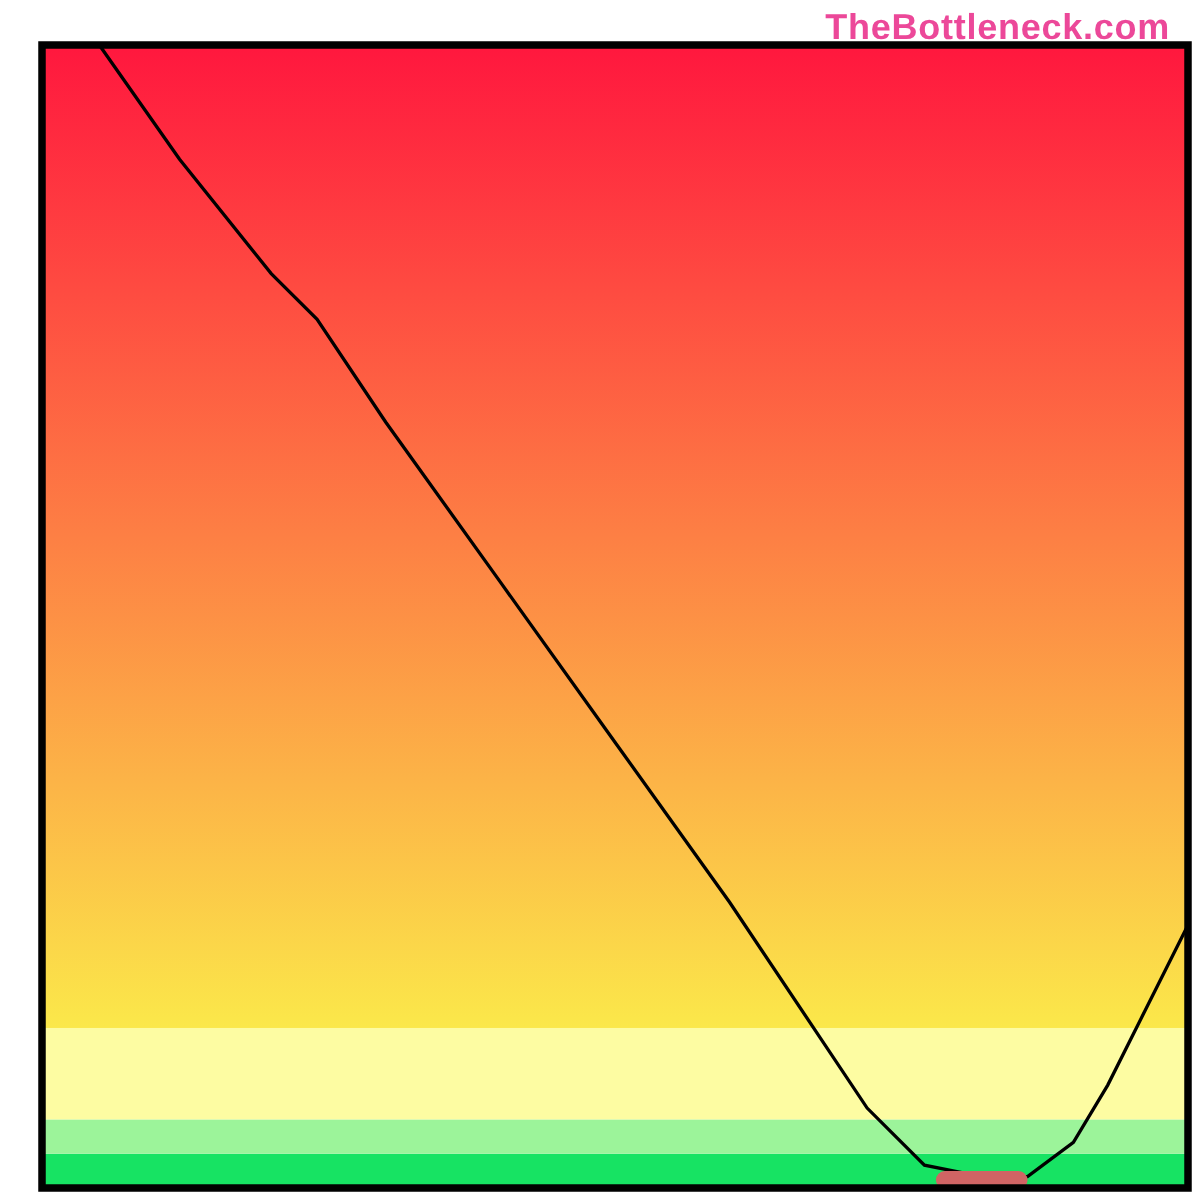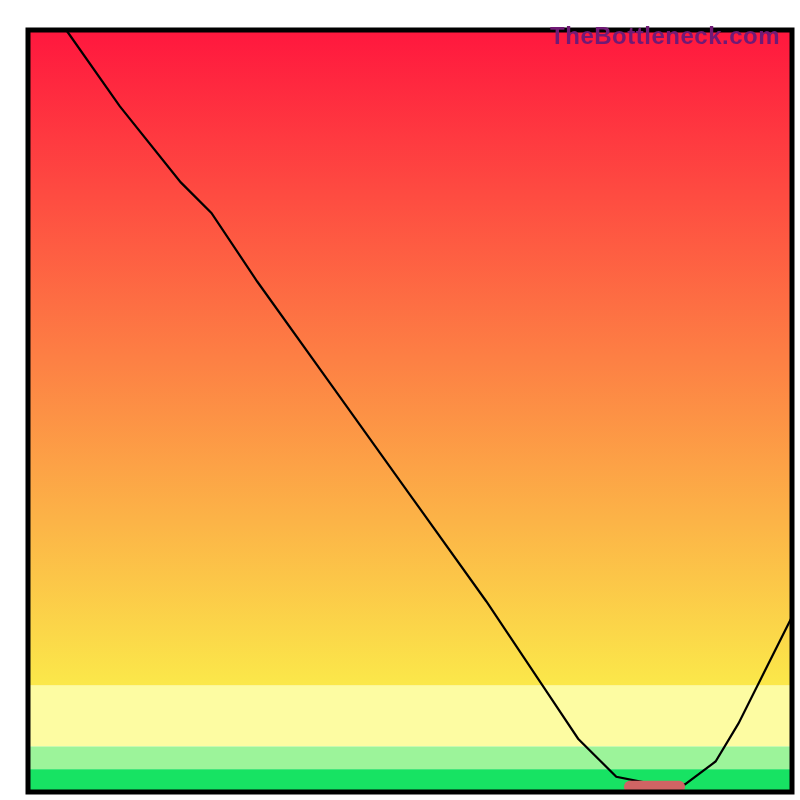--- a/index.html
+++ b/index.html
@@ -10,26 +10,26 @@
     overflow: hidden;
     background: #fff;
   }
   .wrap {
     position: relative;
     width: 800px;
     height: 800px;
   }
   .watermark {
     position: absolute;
-    top: 22px;
+    top: 5px;
     right: 20px;
     font-family: Arial, Helvetica, sans-serif;
     font-size: 24px;
     font-weight: bold;
-    color: #701a75;
+    color: #ec4899;
     letter-spacing: 0.5px;
     z-index: 5;
     user-select: none;
   }
   svg.chart {
     position: absolute;
     left: 0; top: 0;
     width: 800px;
     height: 800px;
     display: block;

